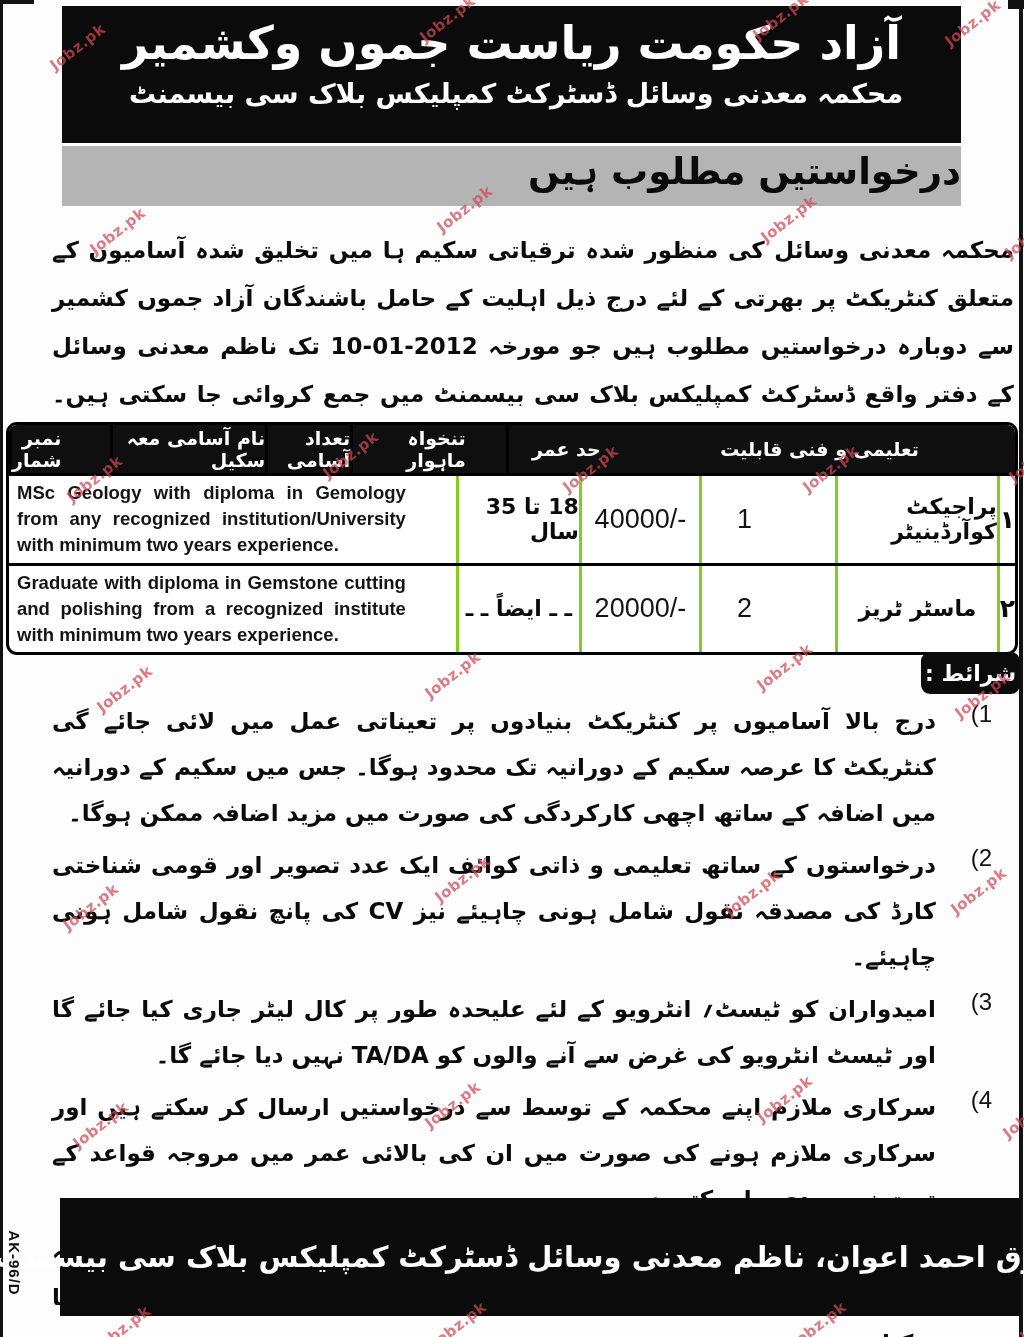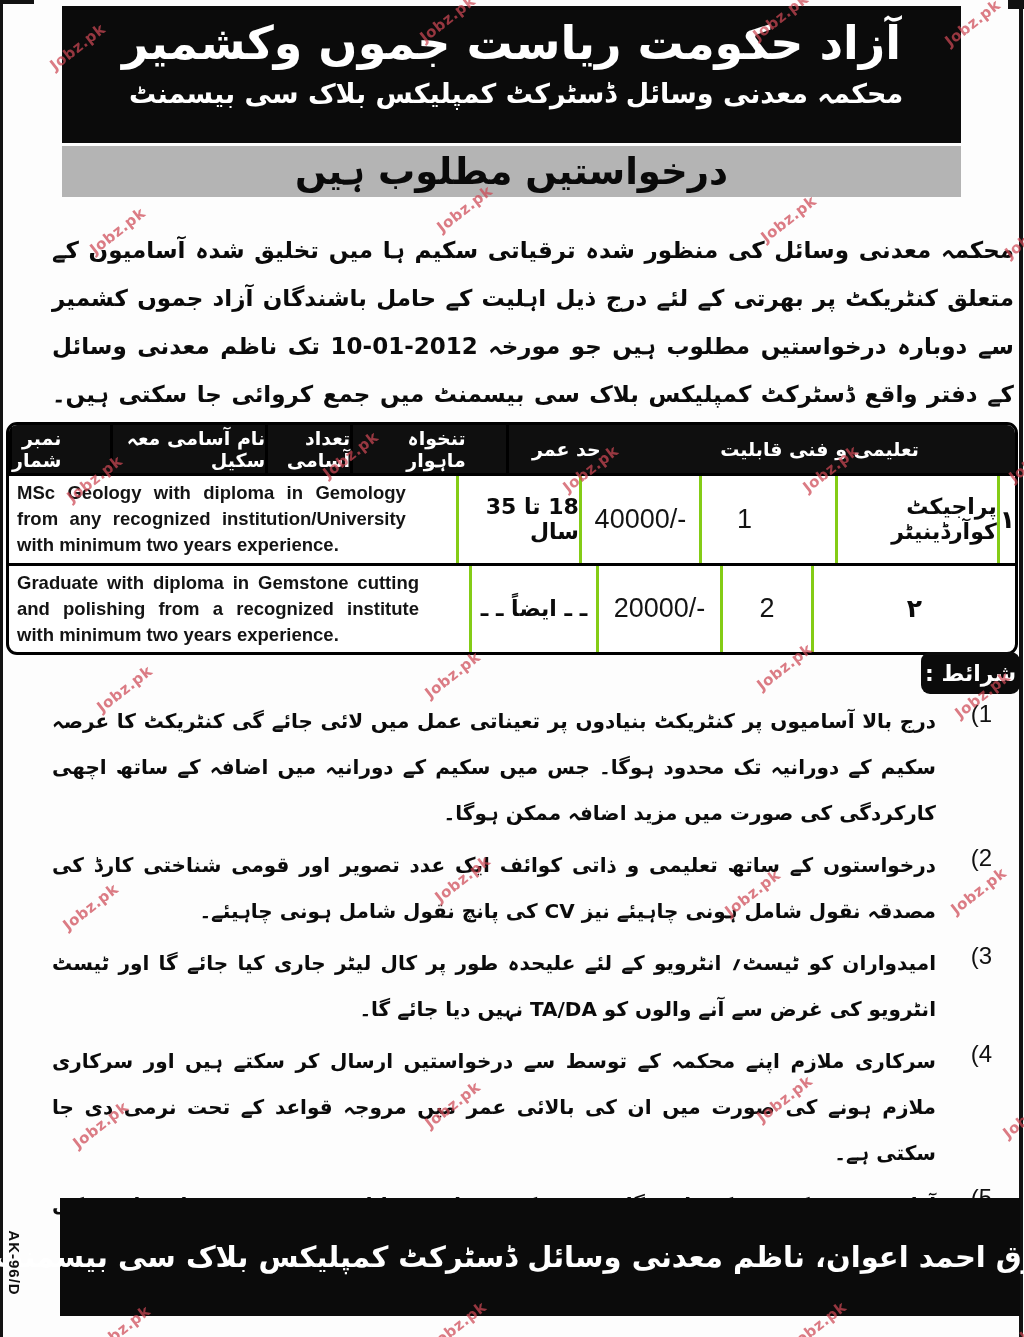--- a/index.html
+++ b/index.html
@@ -21,22 +21,22 @@
   }
   #masthead-title{
     margin:0;padding-top:10px;font-size:46px;font-weight:bold;
     white-space:nowrap;letter-spacing:-1px;direction:rtl;
   }
   #masthead-subtitle{
     margin:0;padding-top:8px;font-size:27px;font-weight:bold;
     white-space:nowrap;direction:rtl;padding-left:9px;
   }
   #banner{
-    position:absolute;left:62px;top:146px;width:899px;height:51px;
-    background:#b4b4b4;color:#0a0a0a;text-align:center;
+    position:absolute;left:62px;top:146px;width:899px;height:60px;
+    background:#b4b4b4;color:#0a0a0a;
     font-size:37px;font-weight:bold;line-height:51px;white-space:nowrap;direction:rtl;
   }
   
   #intro{
     position:absolute;left:52px;top:203px;width:962px;height:196px;
     direction:rtl;text-align:justify;text-align-last:center;
     font-size:23px;line-height:48px;font-weight:bold;
   }
   
   #jobs-table{
@@ -72,21 +72,21 @@
     font-size:22px;font-weight:bold;direction:rtl;
   }
   #conditions{position:absolute;left:52px;top:698px;width:962px;}
   .cond{position:relative;min-height:92px;margin-bottom:6px;padding-right:78px;box-sizing:border-box;}
   .cond-num{
     position:absolute;right:22px;top:2px;
     font-family:"Liberation Sans",sans-serif;font-size:24px;color:#111;
   }
   .cond-text{
     margin:0;direction:rtl;text-align:justify;text-align-last:right;
-    font-size:20px;line-height:46px;font-weight:bold;
+    font-size:23px;line-height:46px;font-weight:bold;
   }
   
   #footer-band{
     position:absolute;left:60px;top:1198px;width:960px;height:118px;
     background:#0b0b0b;color:#fff;display:flex;align-items:center;justify-content:center;
   }
   #footer-signature{
     direction:rtl;font-size:29px;font-weight:bold;white-space:nowrap;
   }
   #side-code{
@@ -137,20 +137,21 @@
       <div class="col-salary num-cell">40000/-</div>
       <div class="col-count num-cell">1</div>
       <div class="col-name urdu-cell">پراجیکٹ کوآرڈینیٹر</div>
       <div class="col-serial serial-cell">١</div>
     </div>
     <div class="trow body-row">
       <div class="col-qual qual-cell">Graduate with diploma in Gemstone cutting and polishing from a recognized institute with minimum two years experience.</div>
       <div class="col-age urdu-cell">ـ ـ ایضاً ـ ـ</div>
       <div class="col-salary num-cell">20000/-</div>
       <div class="col-count num-cell">2</div>
+      <div class="col-name urdu-cell">ماسٹر ٹریز</div>
       <div class="col-serial serial-cell">٢</div>
     </div>
   </div>
 
   <div id="shart-box">شرائط :</div>
 
   <div id="conditions">
     <div class="cond">
       <span class="cond-num">(1</span>
       <p class="cond-text">درج بالا آسامیوں پر کنٹریکٹ بنیادوں پر تعیناتی عمل میں لائی جائے گی کنٹریکٹ کا عرصہ سکیم کے دورانیہ تک محدود ہوگا۔ جس میں سکیم کے دورانیہ میں اضافہ کے ساتھ اچھی کارکردگی کی صورت میں مزید اضافہ ممکن ہوگا۔</p>

